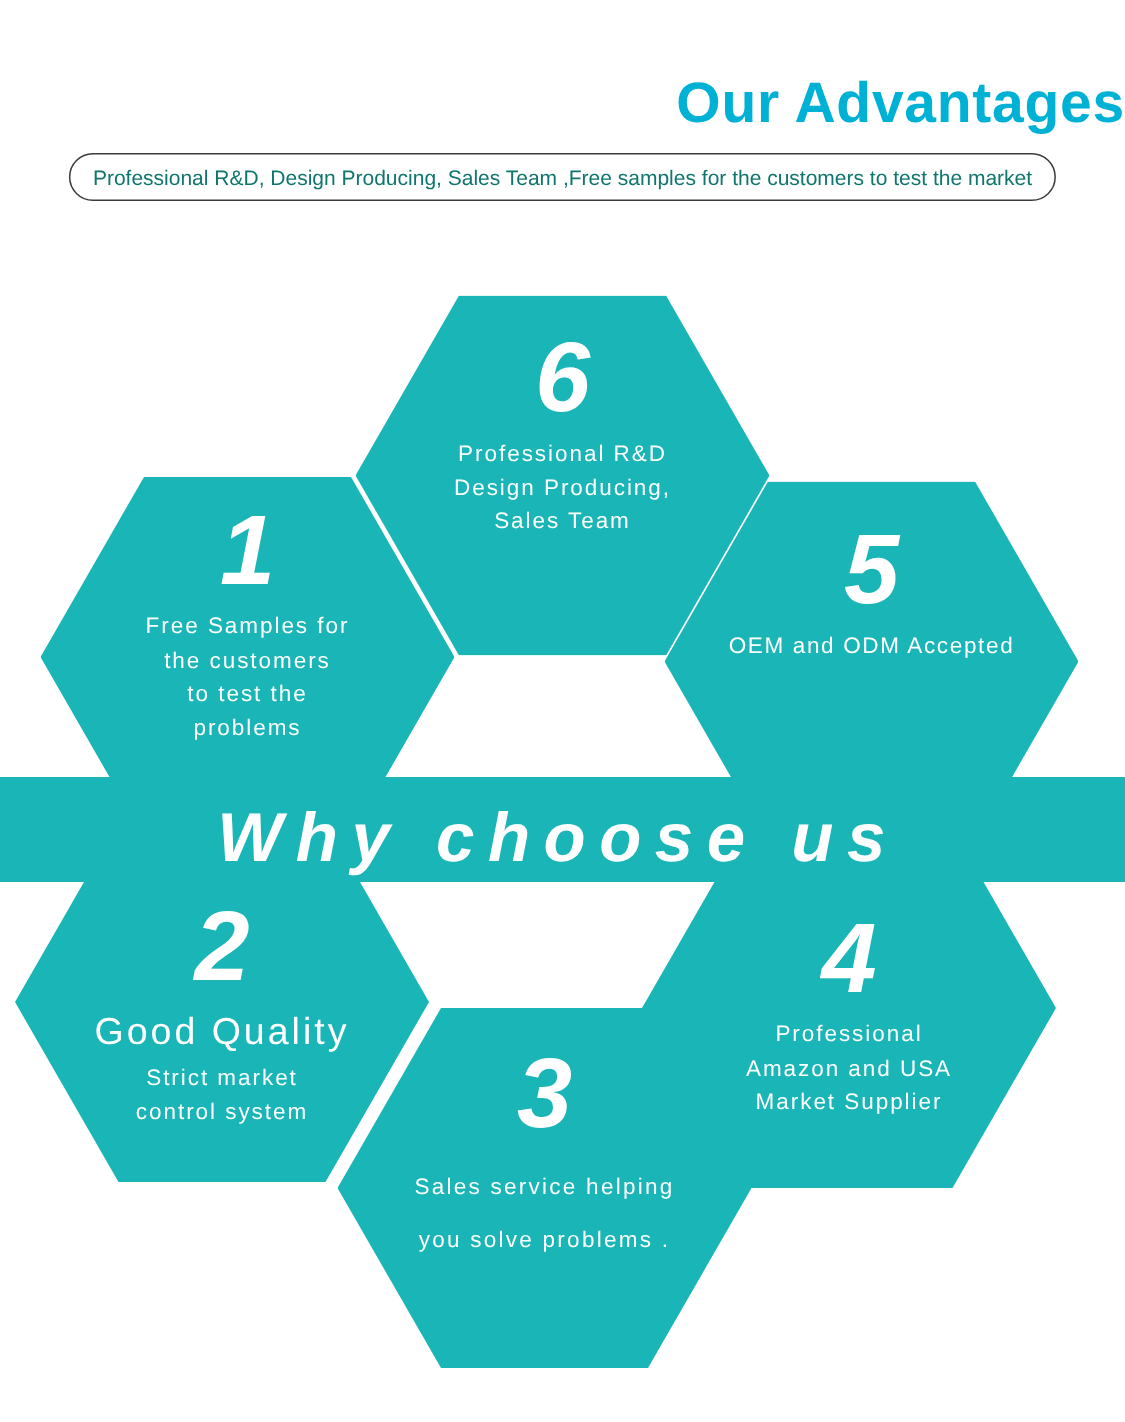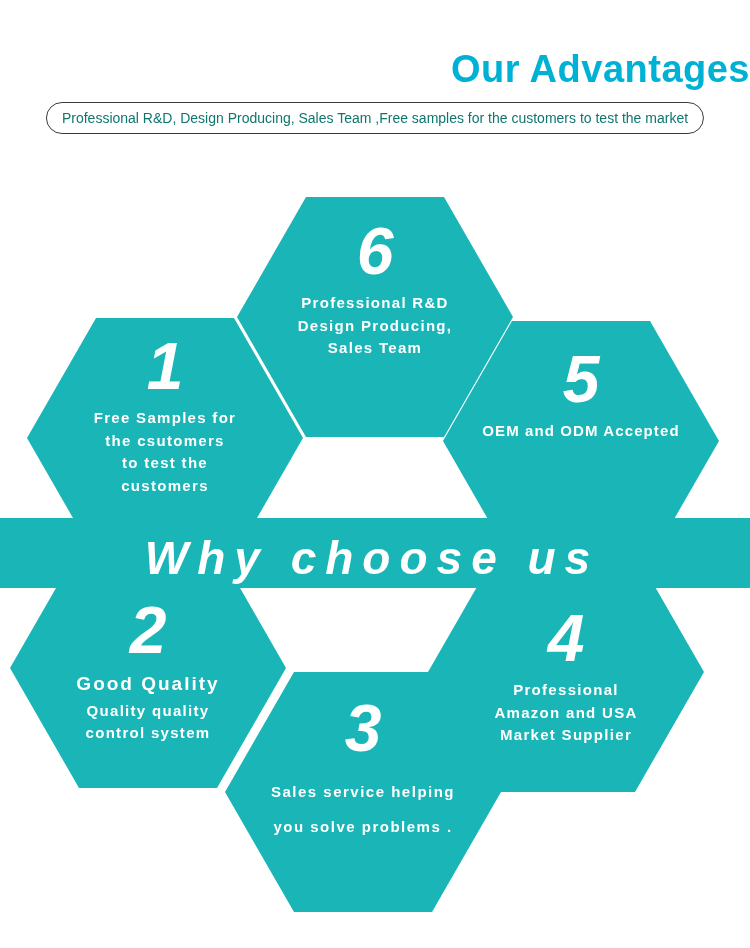--- a/index.html
+++ b/index.html
@@ -58,28 +58,28 @@
   .hex .num {
     font-size: 66px;
     line-height: 1.05;
     font-weight: bold;
     font-style: italic;
     margin-bottom: 6px;
   }
 
   .hex .line {
     font-size: 15px;
-    font-weight: bold;
+    font-weight: normal;
     letter-spacing: 1.3px;
     line-height: 1.5;
   }
 
   .hex .heading {
-    font-size: 19px;
-    font-weight: bold;
+    font-size: 25px;
+    font-weight: normal;
     letter-spacing: 2px;
     line-height: 1.4;
     margin-bottom: 2px;
   }
 
   .hex6 { left: 237px; top: 197px; padding-top: 20px; }
   .hex1 { left: 27px;  top: 318px; padding-top: 14px; }
   .hex5 { left: 443px; top: 321px; padding-top: 24px; }
   .hex2 { left: 10px;  top: 548px; padding-top: 48px; }
   .hex4 { left: 428px; top: 552px; padding-top: 52px; }
@@ -126,34 +126,34 @@
   <div class="hex hex6">
     <div class="num">6</div>
     <div class="line">Professional R&amp;D</div>
     <div class="line">Design Producing,</div>
     <div class="line">Sales Team</div>
   </div>
 
   <div class="hex hex1">
     <div class="num">1</div>
     <div class="line">Free Samples for</div>
-    <div class="line">the csutomers</div>
+    <div class="line">the customers</div>
     <div class="line">to test the</div>
-    <div class="line">customers</div>
+    <div class="line">problems</div>
   </div>
 
   <div class="hex hex5">
     <div class="num">5</div>
     <div class="line">OEM and ODM Accepted</div>
   </div>
 
   <div class="hex hex2">
     <div class="num">2</div>
     <div class="heading">Good Quality</div>
-    <div class="line">Quality quality</div>
+    <div class="line">Strict market</div>
     <div class="line">control system</div>
   </div>
 
   <div class="hex hex4">
     <div class="num">4</div>
     <div class="line">Professional</div>
     <div class="line">Amazon and USA</div>
     <div class="line">Market Supplier</div>
   </div>
 

